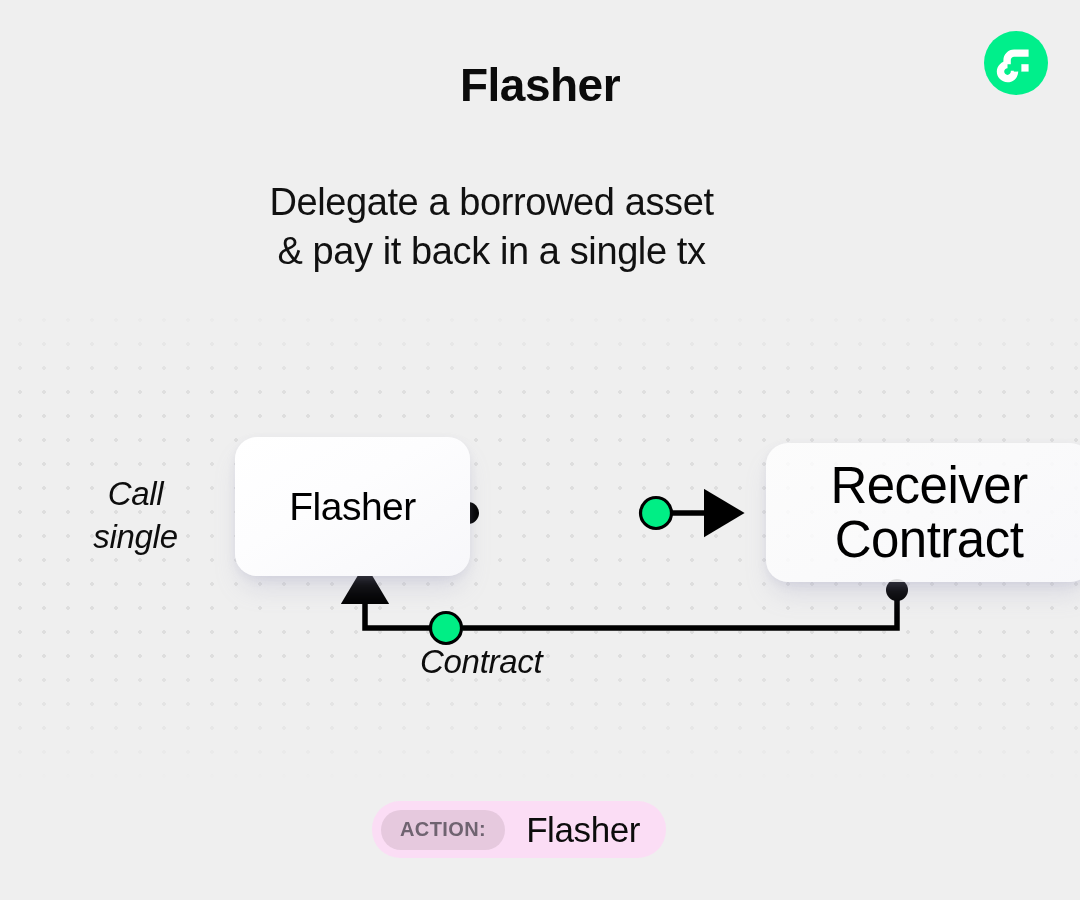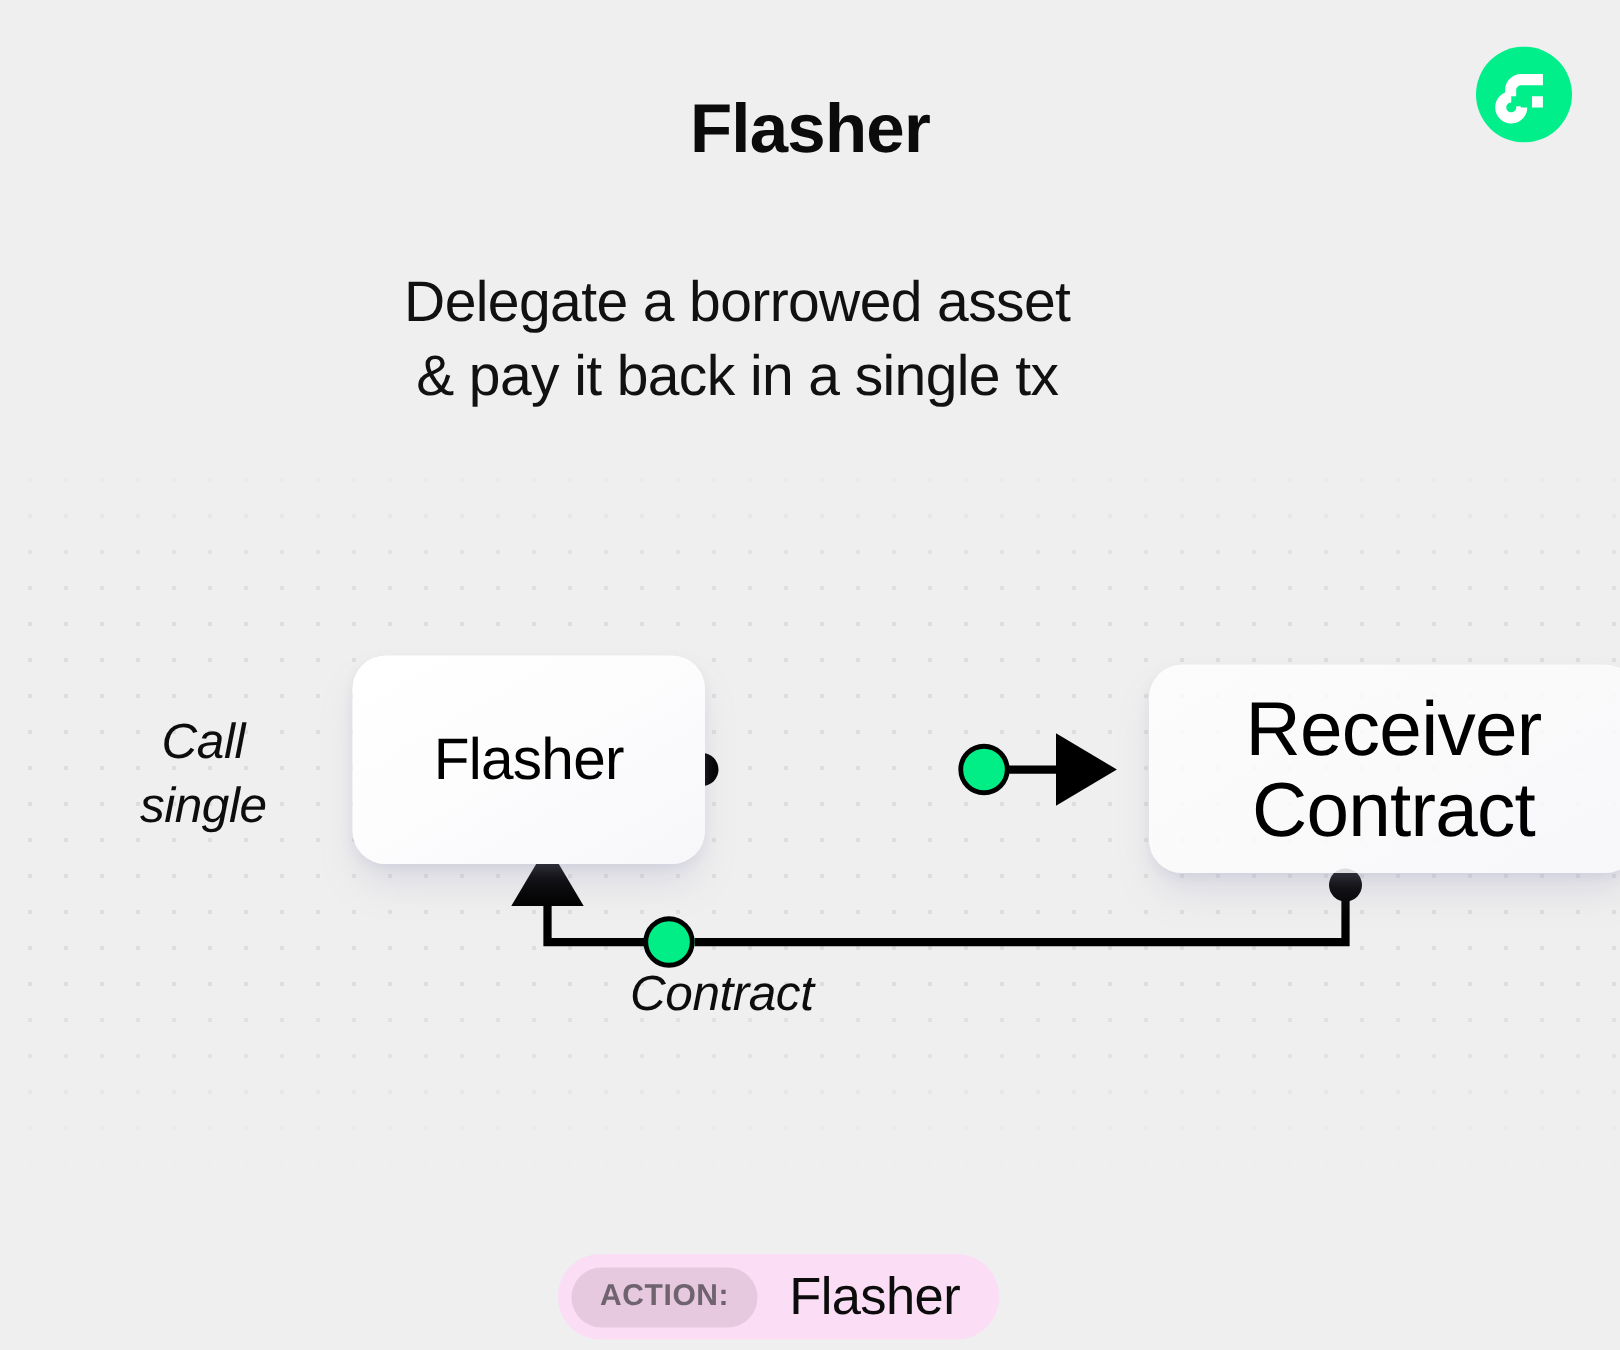--- a/index.html
+++ b/index.html
@@ -159,21 +159,20 @@
     position: absolute;
     left: 372px;
     top: 801px;
     height: 57px;
     border-radius: 28px;
     background: #fbddf5;
     display: flex;
     align-items: center;
     padding: 0 26px 0 9px;
     box-sizing: border-box;
-    margin-top: 35px;
   }
   .action-chip {
     background: #e6c9de;
     border-radius: 20px;
     height: 40px;
     display: flex;
     align-items: center;
     padding: 0 19px;
     font-size: 20px;
     font-weight: bold;

